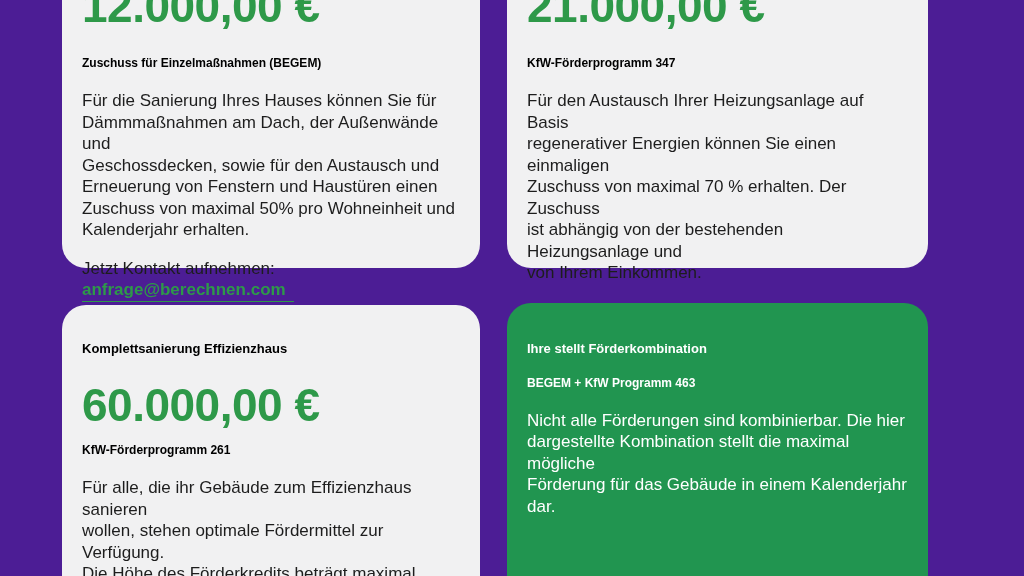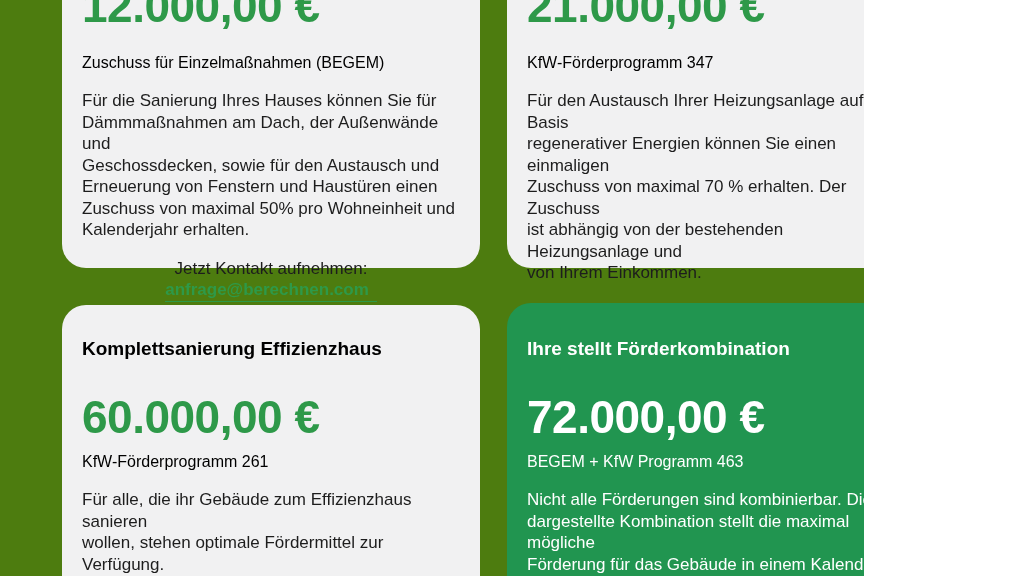--- a/index.html
+++ b/index.html
@@ -1,45 +1,45 @@
 <!DOCTYPE html>
 <html><head>
 <meta charset="utf-8">
 <style>
   html,body{margin:0;padding:0;background:#ffffff;}
   .stage{
-    position:relative;width:864px;height:576px;overflow:hidden;
-    background:#4d7c0f;
+    position:relative;width:1024px;height:576px;overflow:hidden;
+    background:#4c1d95;
     font-family:"Liberation Sans","DejaVu Sans",sans-serif;
     color:#1d1d1d;
   }
   .card{
     position:absolute;border-radius:24px;box-sizing:border-box;
     padding:0 20px;
   }
   .card.gray{background:#f1f1f2;}
   .card.green{background:#219550;color:#ffffff;}
   .card1{left:62px;top:-78px;width:418px;height:346px;}
   .card2{left:507px;top:-78px;width:421px;height:346px;}
   .card3{left:62px;top:305px;width:418px;height:420px;padding-top:12px;}
   .card4{left:507px;top:303px;width:421px;height:420px;padding-top:14px;}
   .amount{
     font-size:46px;font-weight:bold;letter-spacing:-0.5px;
     color:#2e9949;line-height:52px;white-space:nowrap;
   }
   .card1 .amount,.card2 .amount{margin-top:58px;}
-  .card3 .amount,.card4 .amount{margin-top:30px;}
+  .card3 .amount,.card4 .amount{margin-top:18px;}
   .card4 .amount{color:#ffffff;}
-  .card-title{font-size:19px;font-weight:bold;line-height:24px;color:#000;margin-top:20px;}
+  .card-title{font-size:13px;font-weight:bold;line-height:24px;color:#000;margin-top:20px;}
   .card4 .card-title{color:#ffffff;}
-  .program{font-size:16px;font-weight:normal;line-height:22px;color:#000;margin-top:20px;}
+  .program{font-size:12px;font-weight:bold;line-height:22px;color:#000;margin-top:20px;}
   .card3 .program,.card4 .program{margin-top:8px;}
   .card4 .program{color:#ffffff;}
   .body{font-size:17px;line-height:21.5px;margin-top:16px;white-space:pre-line;}
-  .contact{font-size:17px;line-height:21.5px;margin-top:10px;text-align:center;}
+  .contact{font-size:17px;line-height:21.5px;margin-top:10px;}
   a.green-link{
     color:#2e9949;font-weight:bold;text-decoration:none;cursor:pointer;
     display:inline-block;border-bottom:1.5px solid #2e9949;padding-right:8px;
   }
 </style>
 </head>
 <body>
 
 <div class="stage">
 
@@ -78,21 +78,20 @@
     <h3 class="program">KfW-Förderprogramm 261</h3>
     <p class="body">Für alle, die ihr Gebäude zum Effizienzhaus sanieren
 wollen, stehen optimale Fördermittel zur Verfügung.
 Die Höhe des Förderkredits beträgt maximal 150.000 €
 pro Wohneinheit.</p>
 
   </section>
 
   <section class="card green card4">
     <h2 class="card-title">Ihre stellt Förderkombination</h2>
-    <div class="amount">72.000,00 €</div>
     <h3 class="program">BEGEM + KfW Programm 463</h3>
     <p class="body">Nicht alle Förderungen sind kombinierbar. Die hier
 dargestellte Kombination stellt die maximal mögliche
 Förderung für das Gebäude in einem Kalenderjahr dar.</p>
 
   </section>
 
 </div>
 
 </body></html>

